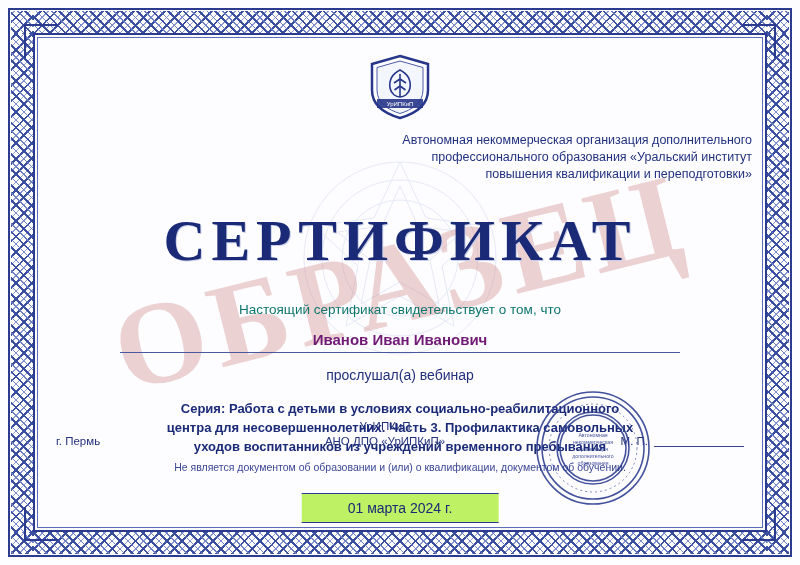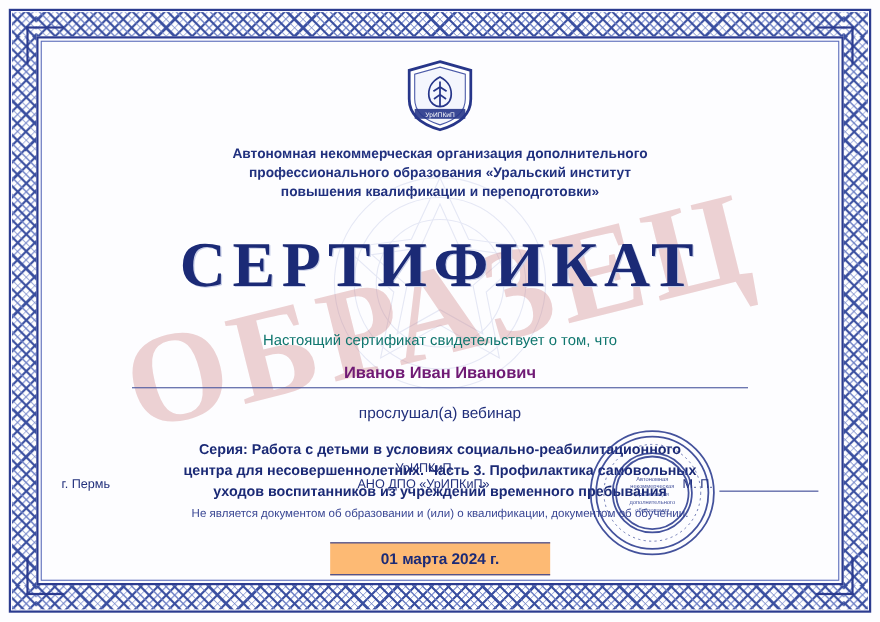--- a/index.html
+++ b/index.html
@@ -122,23 +122,24 @@
 
   .logo-wrap {
     margin-top: 8px;
     display: flex;
     justify-content: center;
   }
 
   .org-lines {
     margin-top: 12px;
     font-size: 12.5px;
-    font-weight: bold;
+    font-weight: normal;
     line-height: 17px;
     color: #21317f;
+    text-align: right;
   }
 
   .title {
     margin-top: 24px;
     font-size: 58px;
     font-weight: bold;
     letter-spacing: 6px;
     color: #1b2a76;
     font-family: "Liberation Serif", serif;
     text-shadow: 1px 1px 0 #c9cfe8;
@@ -214,23 +215,23 @@
 
   .date-box {
     position: absolute;
     left: 50%;
     bottom: -4px;
     transform: translateX(-50%);
     border-top: 1px solid #2b3b8f;
     border-bottom: 1px solid #2b3b8f;
     padding: 6px 46px;
     font-size: 14px;
-    font-weight: bold;
+    font-weight: normal;
     color: #1b2a76;
-    background: #fdba74;
+    background: #bef264;
   }
 
   
   .seal {
     position: absolute;
     right: 148px;
     bottom: 58px;
     width: 118px;
     height: 118px;
     z-index: 4;

